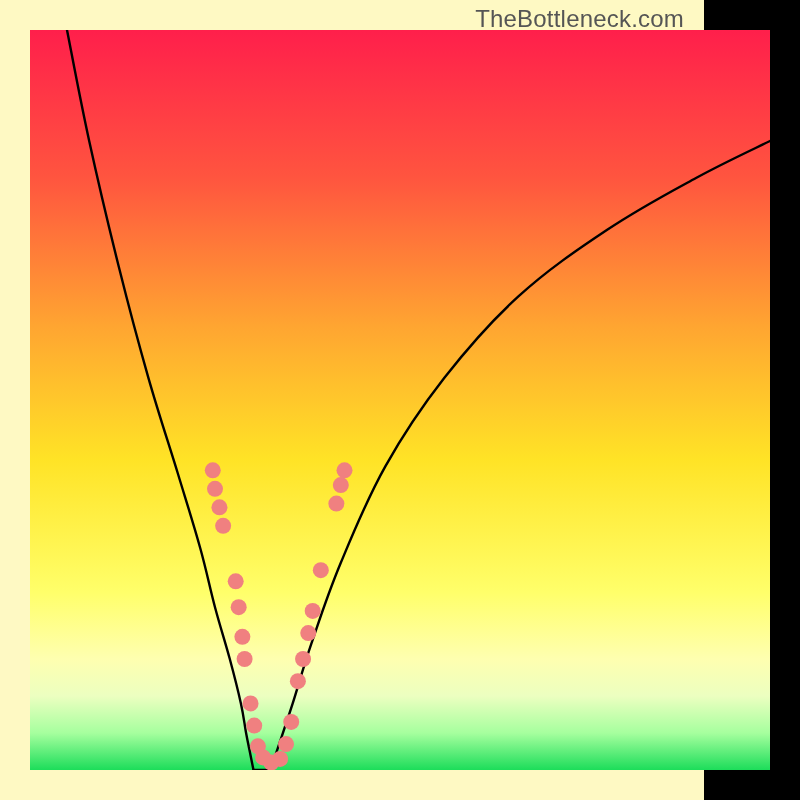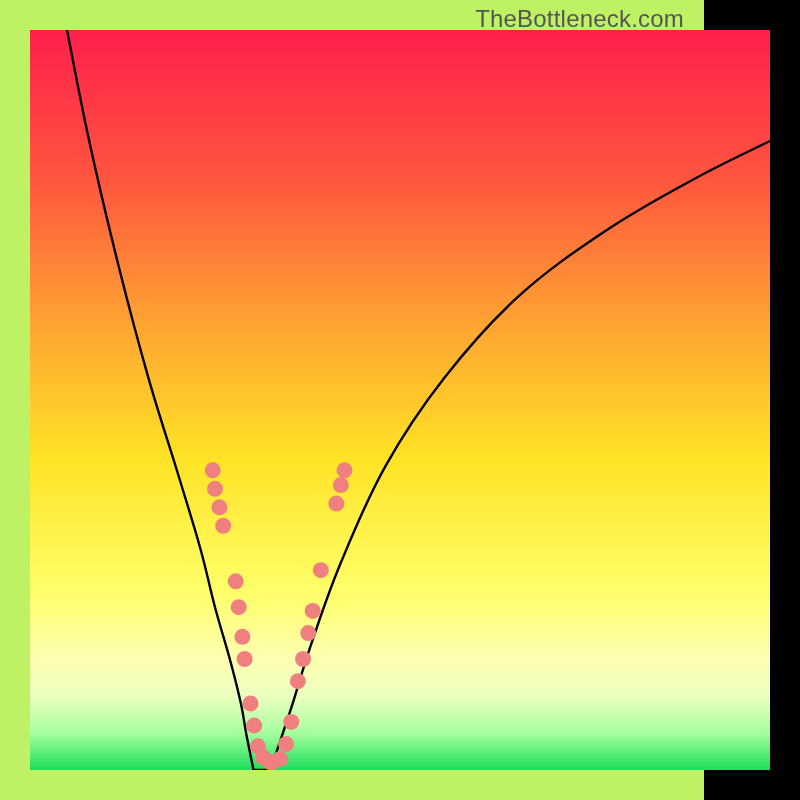--- a/index.html
+++ b/index.html
@@ -10,21 +10,21 @@
     overflow: hidden;
     background: #000;
     font-family: Arial, Helvetica, sans-serif;
   }
   .frame {
     position: absolute;
     left: 0;
     top: 0;
     width: 704px;
     height: 800px;
-    background: #bef264;
+    background: #fef9c3;
   }
   .plot-area {
     position: absolute;
     left: 30px;
     top: 30px;
     width: 740px;
     height: 740px;
   }
   .gradient-bg {
     position: absolute;

